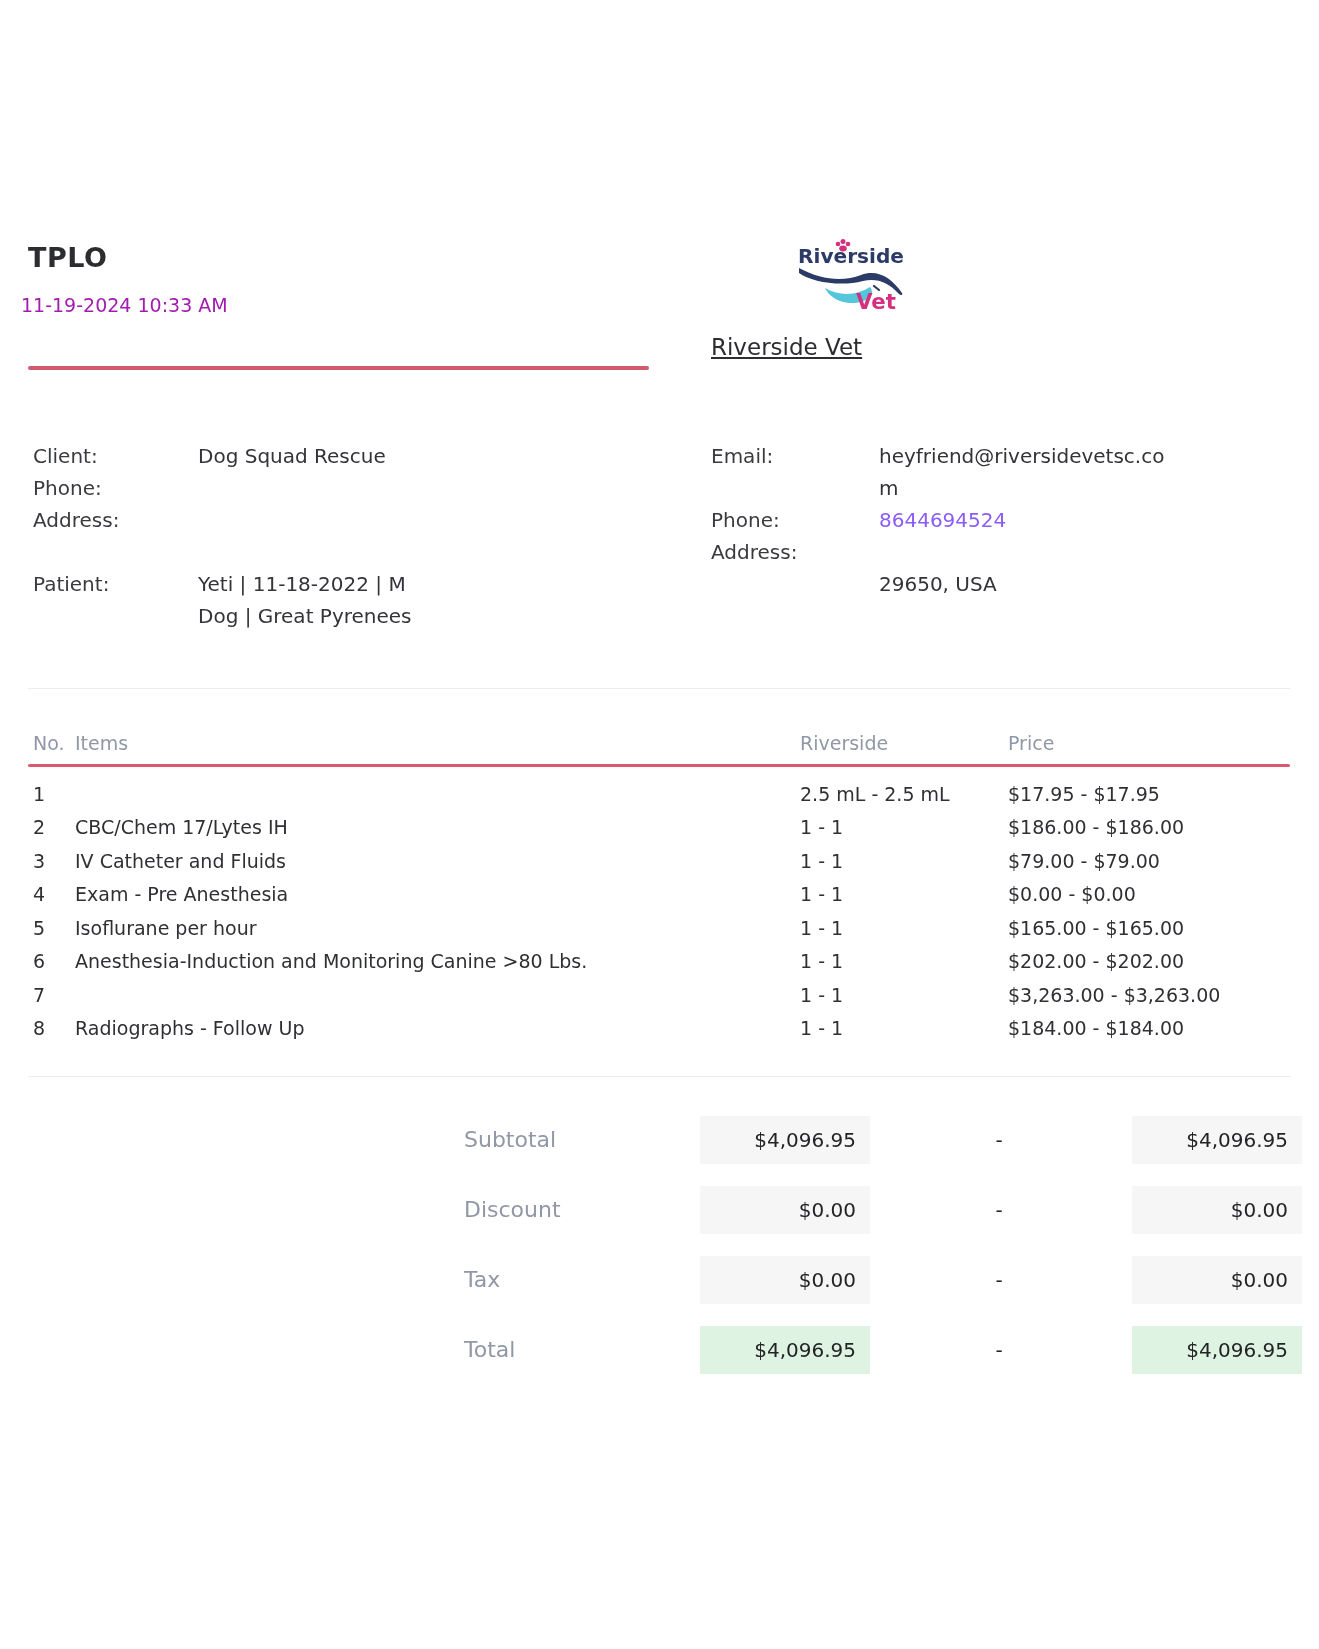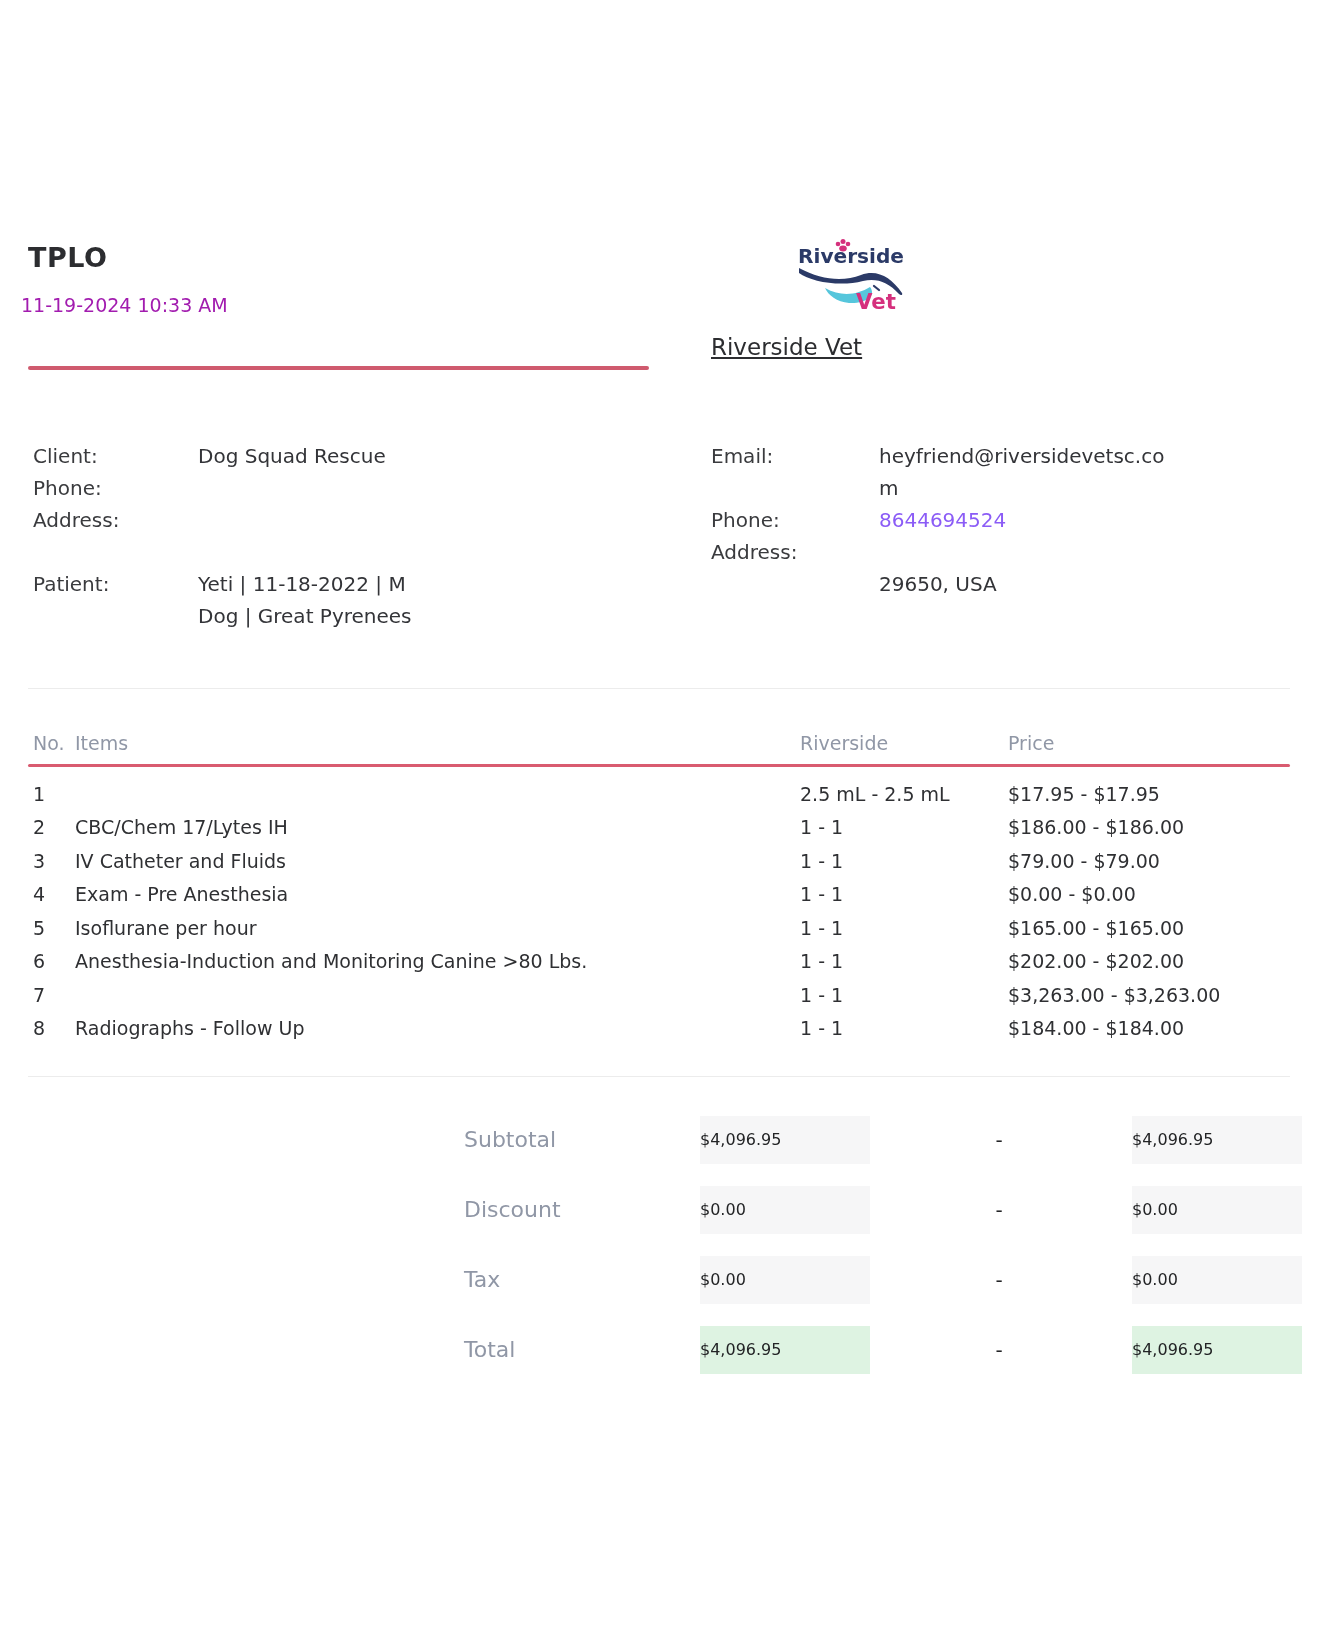--- a/index.html
+++ b/index.html
@@ -28,21 +28,21 @@
   .trow{position:absolute;left:0;width:100%;height:33px;}
   .trow span{position:absolute;font-size:19px;line-height:33px;color:#2f3033;white-space:nowrap;}
   .c-no{left:33px;}
   .c-item{left:75px;}
   .c-qty{left:800px;}
   .c-price{left:1008px;}
 
   .totrow{position:absolute;left:0;width:100%;height:48px;}
   .tot-label{position:absolute;left:464px;font-size:22px;line-height:48px;color:#9097a6;}
   .tot-box{position:absolute;top:0;width:170px;height:48px;background:#f6f6f7;
-           font-size:16px;line-height:48px;padding-right:14px;
+           font-size:20px;line-height:48px;text-align:right;padding-right:14px;
            box-sizing:border-box;color:#232426;}
   .tot-box.low{left:700px;}
   .tot-box.high{left:1132px;}
   .totrow.highlight .tot-box{background:#def3e2;}
   .tot-dash{position:absolute;left:984px;width:30px;text-align:center;font-size:20px;
             line-height:48px;color:#232426;}
 </style>
 </head>
 <body>
 

